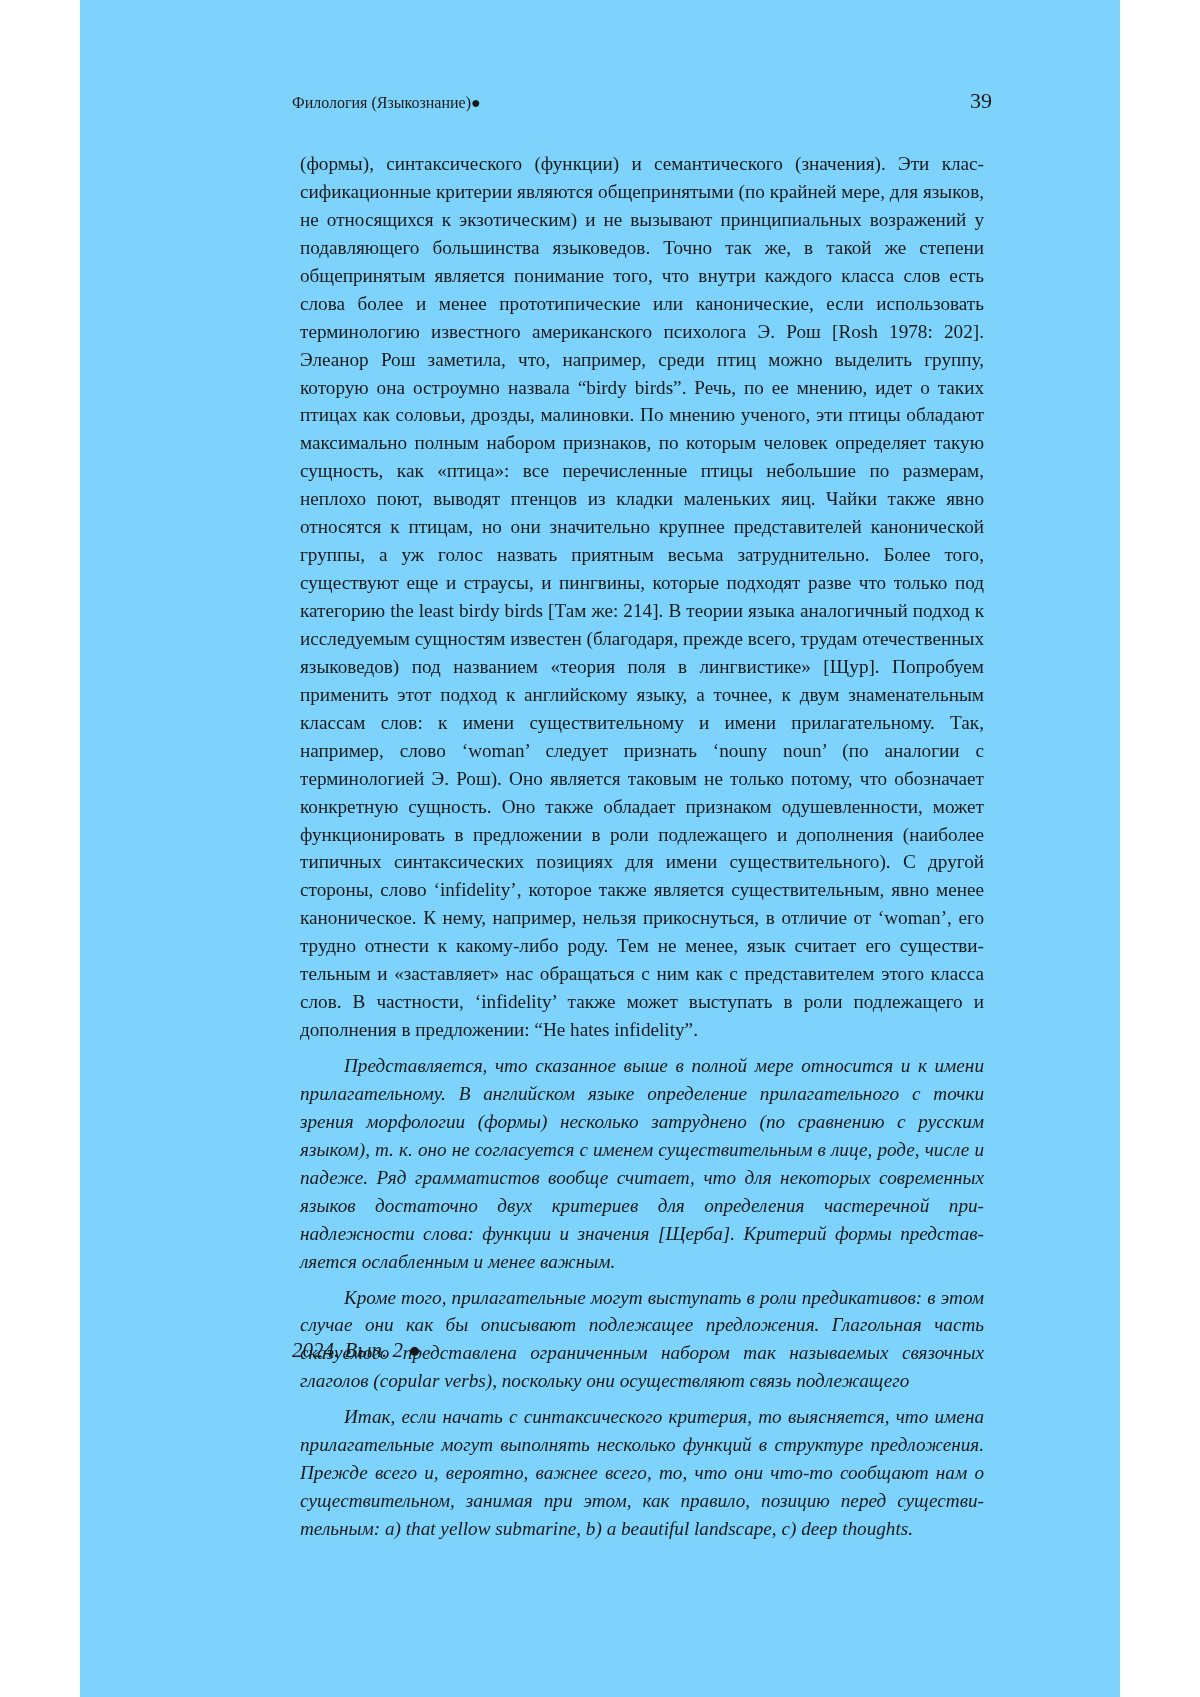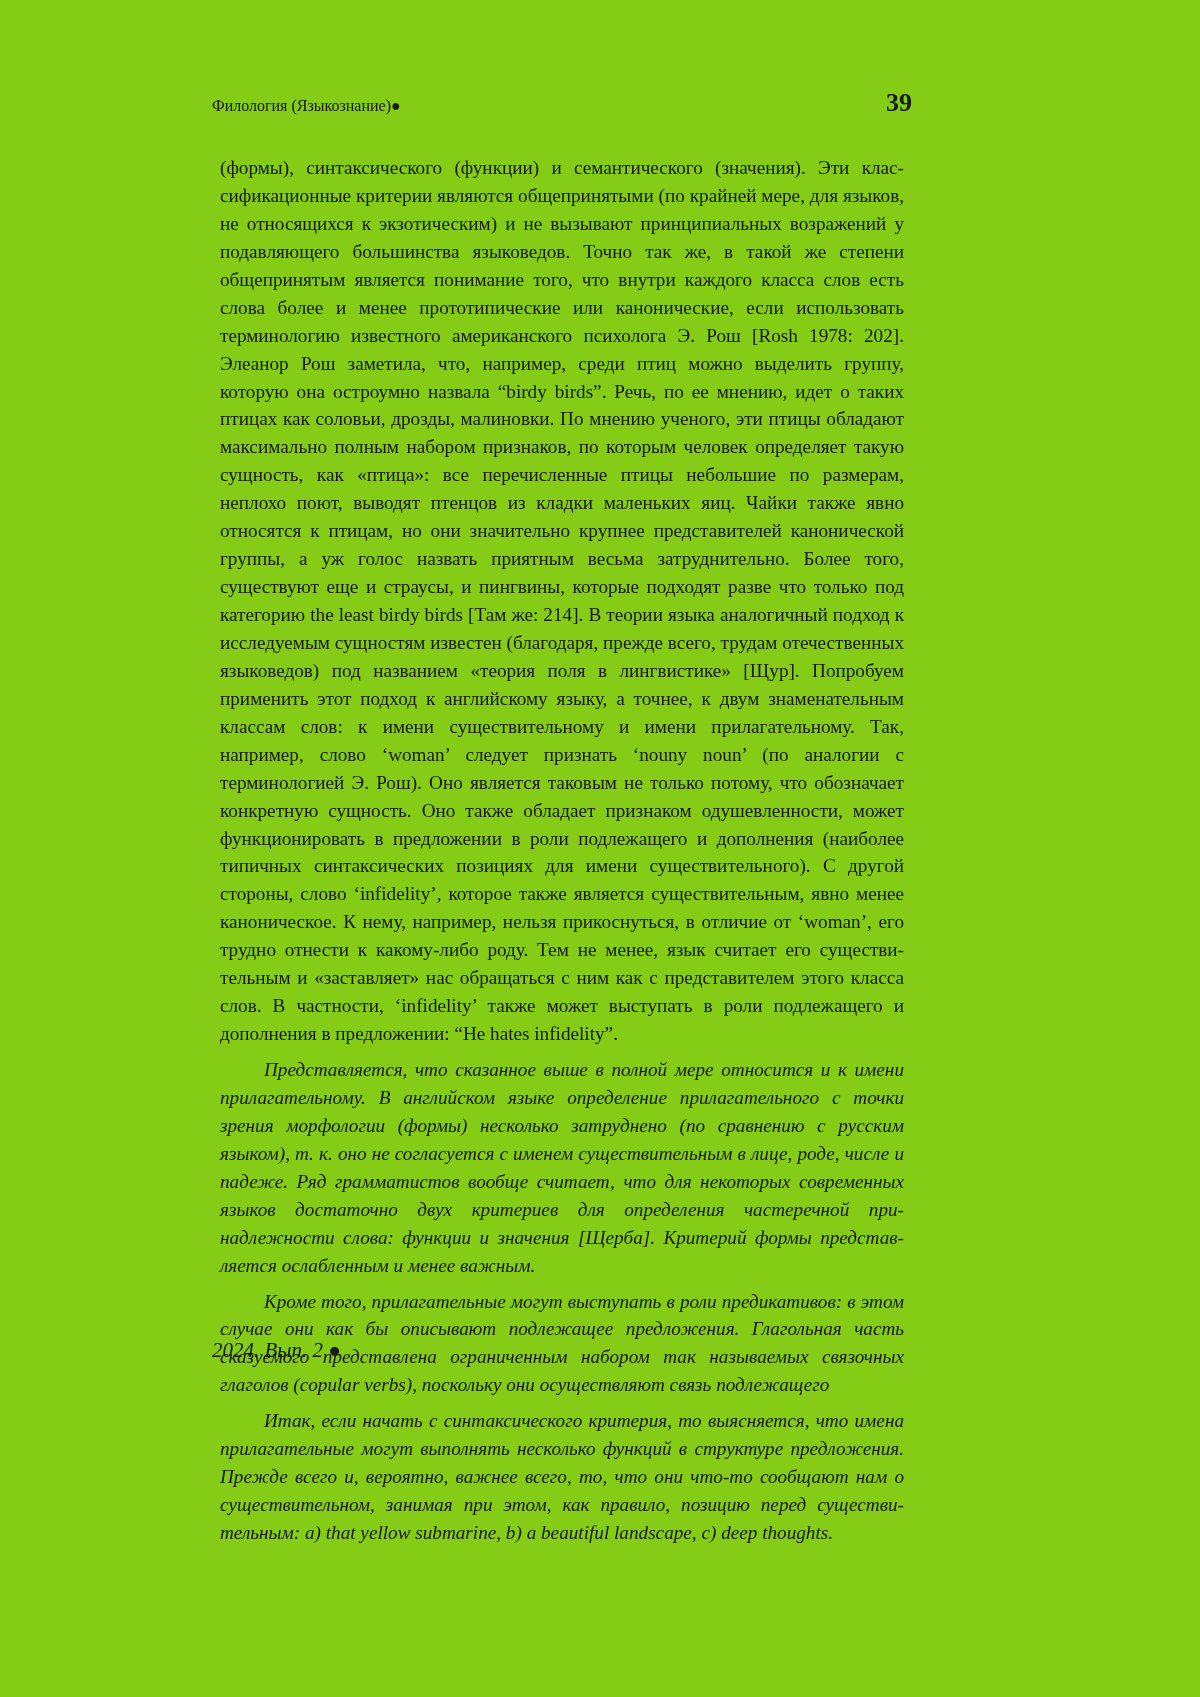--- a/index.html
+++ b/index.html
@@ -2,45 +2,44 @@
 <html lang="ru"><head>
 <meta charset="utf-8">
 <style>
   html, body {
     margin: 0;
     padding: 0;
     background: #ffffff;
   }
   .page {
     position: relative;
-    width: 1200px;
+    width: 1040px;
     height: 1697px;
     margin: 0 auto;
-    background: #84cc16;
+    background: #7dd3fc;
     box-sizing: border-box;
     font-family: "Liberation Serif", "DejaVu Serif", serif;
     color: #1a1a1a;
   }
   .content {
     position: absolute;
     left: 212px;
     top: 88px;
     width: 700px;
   }
   .running-head {
     display: flex;
     align-items: baseline;
     justify-content: space-between;
     width: 700px;
     margin-bottom: 36px;
   }
   .running-head .page-number {
-    font-size: 26px;
+    font-size: 22px;
     font-family: "Liberation Serif", "DejaVu Serif", serif;
-    font-weight: bold;
   }
   .body-text p {
     margin: 8px;
     font-size: 19.2px;
     line-height: 1.455;
     text-align: justify;
     text-justify: inter-word;
     hyphens: manual;
   }
   .body-text p.indent {

